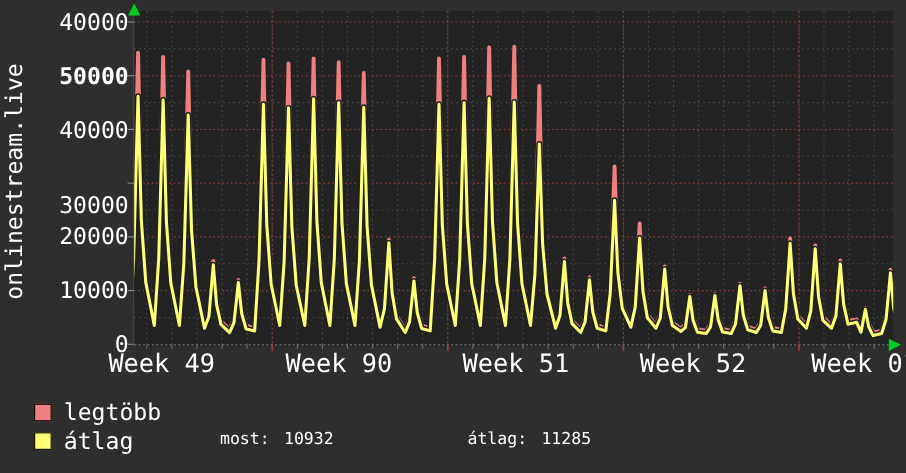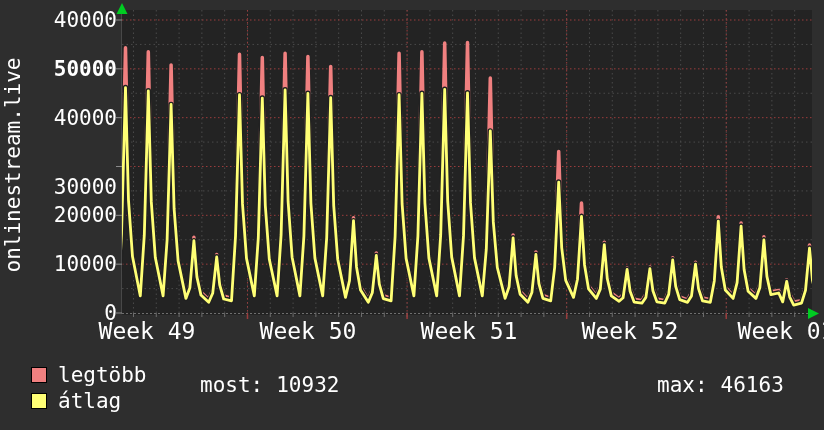--- a/index.html
+++ b/index.html
@@ -21,21 +21,21 @@
   .x-tick-label{
     position:absolute;top:319px;width:180px;height:24px;line-height:24px;
     font-size:23px;text-align:center;white-space:nowrap;
   }
   .legend-row{position:absolute;left:31px;height:24px;line-height:24px;font-size:21px;}
   .legend-row .swatch{
     position:absolute;left:0;top:4px;width:14px;height:14px;
     border:1px solid #000000;display:inline-block;
   }
   .legend-row .legend-label{position:absolute;left:27px;top:0;white-space:nowrap;}
-  .stat{position:absolute;top:373px;height:24px;line-height:24px;font-size:21px;white-space:nowrap;}
+  .stat{position:absolute;top:387px;height:24px;line-height:24px;font-size:15px;white-space:nowrap;}
   .stat .stat-value{margin-left:13px;}
 </style>
 </head>
 <body>
 
 <div class="stage">
   <div class="y-title">onlinestream.live</div>
 
   <svg id="chart" width="824" height="430">
       <rect x="122" y="10" width="690" height="305" fill="#232323"></rect>
@@ -150,34 +150,34 @@
       <div class="y-tick-label" style="top: 301px;">0</div>
       <div class="y-tick-label" style="top: 252.167px;">10000</div>
       <div class="y-tick-label" style="top: 203.333px;">20000</div>
       <div class="y-tick-label" style="top: 154.5px; margin-top: 20px;">30000</div>
       <div class="y-tick-label" style="top: 105.667px;">40000</div>
       <div class="y-tick-label" style="top: 56.8333px; font-weight: bold;">50000</div>
       <div class="y-tick-label" style="top: 8px;">40000</div>
     </div>
   <div id="x-labels">
       <div class="x-tick-label" style="left: 57px;">Week 49</div>
-      <div class="x-tick-label" style="left: 218px;">Week 50</div>
+      <div class="x-tick-label" style="left: 218px;">Week 90</div>
       <div class="x-tick-label" style="left: 379px;">Week 51</div>
       <div class="x-tick-label" style="left: 540px;">Week 52</div>
       <div class="x-tick-label" style="left: 696px;">Week 01</div>
     </div>
 
   <div class="legend-row" style="top:363px;">
     <span class="swatch" id="swatch-max" style="background: rgb(240, 128, 128);"></span>
     <span class="legend-label">legtöbb</span>
   </div>
   <div class="legend-row" style="top:389px;">
     <span class="swatch" id="swatch-avg" style="background: rgb(255, 255, 117);"></span>
     <span class="legend-label">átlag</span>
   </div>
 
   <div class="stat" style="left:200px;">
     <span>most:</span><span class="stat-value">10932</span>
   </div>
-  <div class="stat" style="left:657px;">
-    <span>max:</span><span class="stat-value">46163</span>
+  <div class="stat" style="left:425px;">
+    <span>átlag:</span><span class="stat-value">11285</span>
   </div>
 </div>
 
 </body></html>

